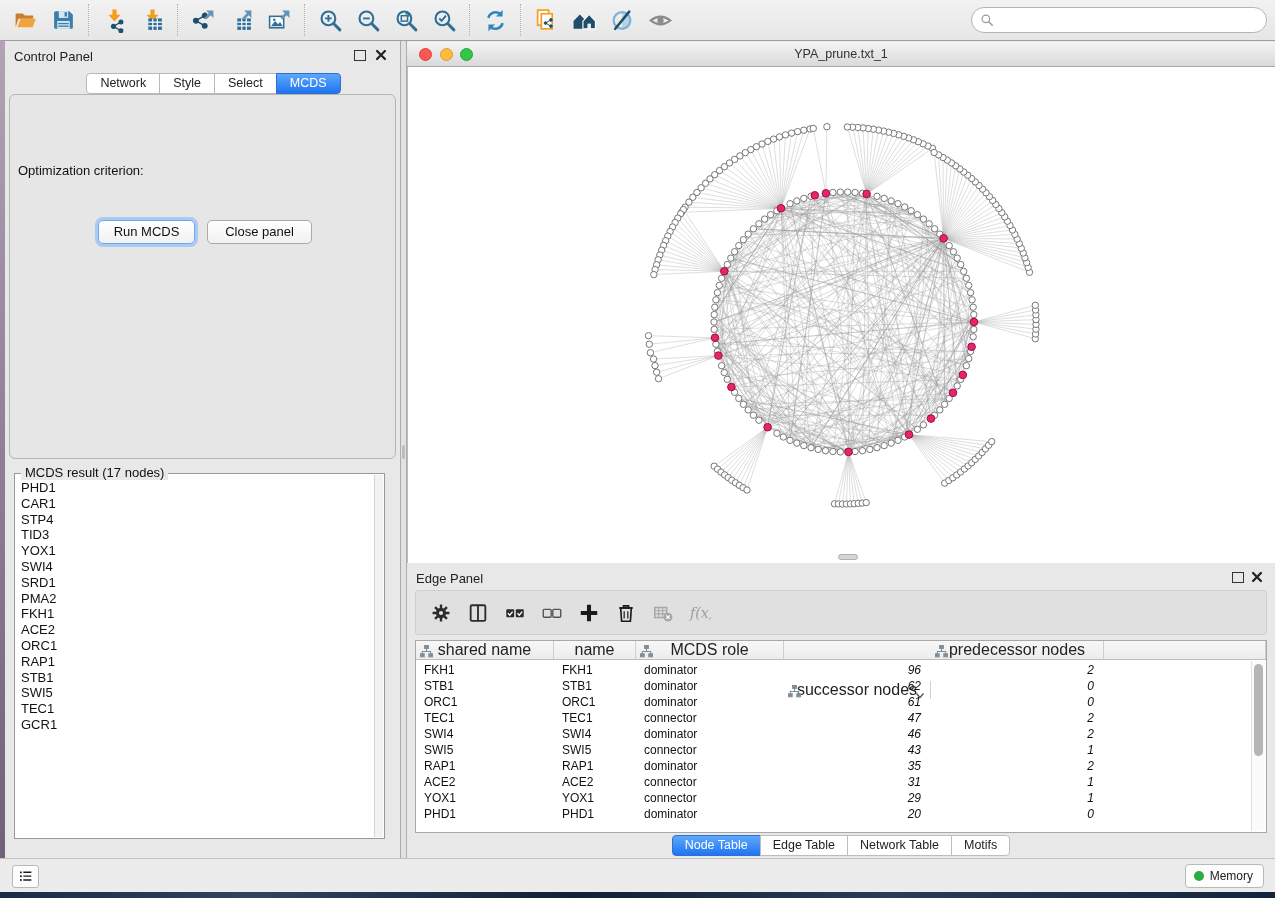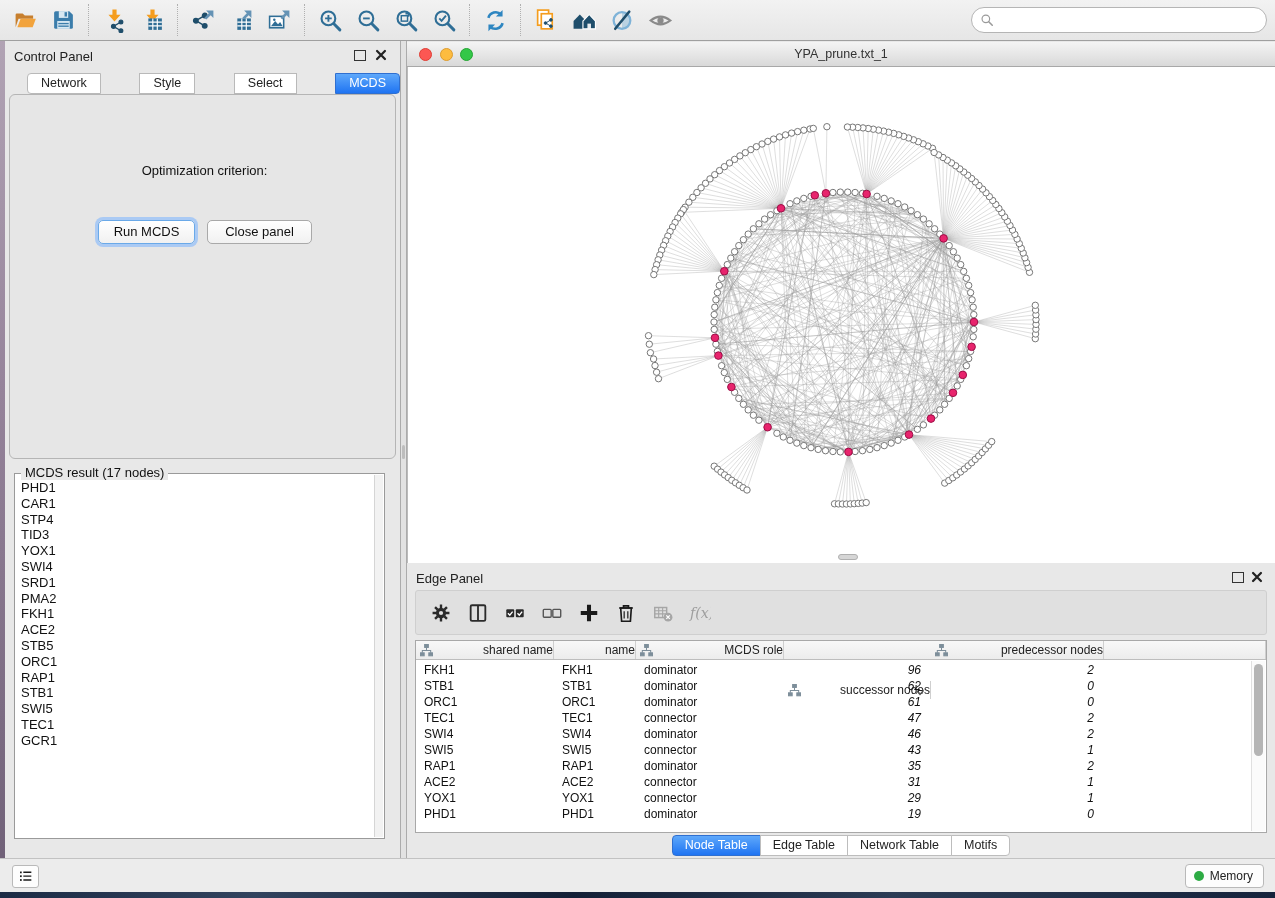--- a/index.html
+++ b/index.html
@@ -27,30 +27,30 @@
     background:linear-gradient(90deg,#1c2b45,#32435e 20%,#131f36 45%,#2c3c55 70%,#16233c); }
 
   
   #control-panel { position:absolute; left:5px; top:41px; width:395px; height:817px; background:#e8e8e8; }
   .panel-header { position:absolute; left:0; top:0; width:100%; height:28px; }
   .panel-title { position:absolute; left:9px; top:8px; font-size:13px; color:#222; }
   .panel-float { position:absolute; top:9px; width:12px; height:11px; border:1.5px solid #333; background:transparent; }
   .panel-close { position:absolute; top:7px; width:14px; height:14px; }
   #cp-float { right:34px; } #cp-close { right:12px; }
 
-  #cp-tabs { position:absolute; left:0; top:32px; width:100%; display:flex; justify-content:space-between;padding-left:22px; }
+  #cp-tabs { position:absolute; left:0; top:32px; width:100%; display:flex; justify-content:center;padding-left:22px; }
   .cp-tab { height:21px; line-height:19px; padding:0 13px; font-size:12.5px; color:#222; background:#fff;
     border:1px solid #b9b9b9; margin-left:-1px; }
   .cp-tab:first-child { border-radius:4px 0 0 4px; margin-left:0; }
   .cp-tab:last-child { border-radius:0 4px 4px 0; }
   .cp-tab.active { background:linear-gradient(#5ea8fb,#1f74f2); color:#fff; border-color:#2f6fd0; }
 
   #cp-card { position:absolute; left:4px; top:53px; width:387px; height:365px;
     border:1px solid #b5b5b5; border-radius:6px; background:#e6e6e6; }
-  #opt-label { position:absolute; left:2px; top:68px; width:100%; text-align:center; font-size:13px; color:#111; }
+  #opt-label { position:absolute; left:8px; top:68px; width:100%; font-size:13px; color:#111; }
   #criterion-select { position:absolute; left:36px; top:90px; width:314px; height:25px; background:#fff;
     border:1px solid #ababab; border-radius:5px; font-size:13.5px; color:#111;
     display:flex; align-items:center; }
   #criterion-value { flex:1; text-align:center; padding-left:6px; white-space:nowrap; overflow:hidden; }
   #criterion-spinner { width:21px; height:21px; margin-right:1px; border-radius:4px;
     background:linear-gradient(#6db3fb,#2076f2); display:flex; flex-direction:column; align-items:center; justify-content:center; }
   #criterion-spinner svg { width:11px; height:16px; }
   .cp-btn { position:absolute; top:125px; height:24px; background:linear-gradient(#ffffff,#f1f1f1);
     border:1px solid #a9a9a9; border-radius:5px; font-size:13px; color:#111; text-align:center; line-height:22px; }
   #run-btn { left:88px; width:97px; border-color:#6aa9e8; box-shadow:0 0 0 3px rgba(120,178,255,.55); }
@@ -84,22 +84,22 @@
   
   #table-panel { position:absolute; left:407px; top:563px; width:868px; height:295px; background:#e8e8e8; }
   #tp-float { right:31px; } #tp-close { right:11px; }
   #tp-toolbar { position:absolute; left:8px; top:27px; width:852px; height:45px; background:#e0e0e0;
     border:1px solid #cfcfcf; border-radius:3px; display:flex; align-items:center; padding-left:6px; }
   .tp-btn { width:37px; height:36px; display:flex; align-items:center; justify-content:center; }
   .tp-btn svg { width:22px; height:22px; }
 
   #node-table { position:absolute; left:8px; top:77px; width:852px; height:193px; background:#fff; border:1px solid #a8a8a8; }
   #nt-header { display:flex; height:19px; background:linear-gradient(#f8f8f8,#ececec); border-bottom:1px solid #bdbdbd; }
-  .nt-hcell { position:relative; height:100%; border-right:1px solid #cfcfcf; font-size:12px; color:#222;
-    display:flex; align-items:center; justify-content:flex-end; }
+  .nt-hcell { position:relative; height:100%; border-right:1px solid #cfcfcf; font-size:16px; color:#222;
+    display:flex; align-items:center; justify-content:center; }
   .nt-hcell .h-icon { position:absolute; left:4px; top:3px; width:13px; height:13px; }
   .nt-hcell .sort-icon { position:absolute; right:5px; top:5px; width:10px; height:9px; }
   .nt-hfill { flex:1; }
   #nt-rows { position:absolute; left:0; top:19px; right:16px; bottom:0; overflow:hidden; padding-top:2px; }
   .nt-row { display:flex; height:16px; }
   .nt-cell { font-size:12px; color:#111; line-height:16px; white-space:nowrap; overflow:hidden; }
   .nt-cell.left { padding-left:8px; } .nt-cell.right { text-align:right; padding-right:10px;font-style:italic; }
   #nt-scroll { position:absolute; right:1px; top:20px; bottom:1px; width:14px; background:#fbfbfb; border-left:1px solid #e0e0e0; }
   #nt-thumb { position:absolute; left:2px; top:3px; width:9px; height:92px; background:#b5b5b5; border-radius:5px; }
 
@@ -316,21 +316,20 @@
           <div class="result-item">PHD1</div>
           <div class="result-item">CAR1</div>
           <div class="result-item">STP4</div>
           <div class="result-item">TID3</div>
           <div class="result-item">YOX1</div>
           <div class="result-item">SWI4</div>
           <div class="result-item">SRD1</div>
           <div class="result-item">PMA2</div>
           <div class="result-item">FKH1</div>
           <div class="result-item">ACE2</div>
-          <div class="result-item">STB5</div>
           <div class="result-item">ORC1</div>
           <div class="result-item">RAP1</div>
           <div class="result-item">STB1</div>
           <div class="result-item">SWI5</div>
           <div class="result-item">TEC1</div>
           <div class="result-item">GCR1</div>
         </div>
       <div id="result-scroll"></div>
     </div>
   </div>
@@ -1286,21 +1285,21 @@
             <div class="nt-cell left" style="width: 138px;">YOX1</div>
             <div class="nt-cell left" style="width: 82px;">YOX1</div>
             <div class="nt-cell left" style="width: 148px;">connector</div>
             <div class="nt-cell right" style="width: 147px;">29</div>
             <div class="nt-cell right" style="width: 173px;">1</div>
           </div>
           <div class="nt-row">
             <div class="nt-cell left" style="width: 138px;">PHD1</div>
             <div class="nt-cell left" style="width: 82px;">PHD1</div>
             <div class="nt-cell left" style="width: 148px;">dominator</div>
-            <div class="nt-cell right" style="width: 147px;">19</div>
+            <div class="nt-cell right" style="width: 147px;">20</div>
             <div class="nt-cell right" style="width: 173px;">0</div>
           </div>
         </div>
       <div id="nt-scroll">
         <div id="nt-thumb"></div>
       </div>
     </div>
     <div id="tp-tabs">
         <div class="tp-tab active">Node Table</div>
         <div class="tp-tab">Edge Table</div>

